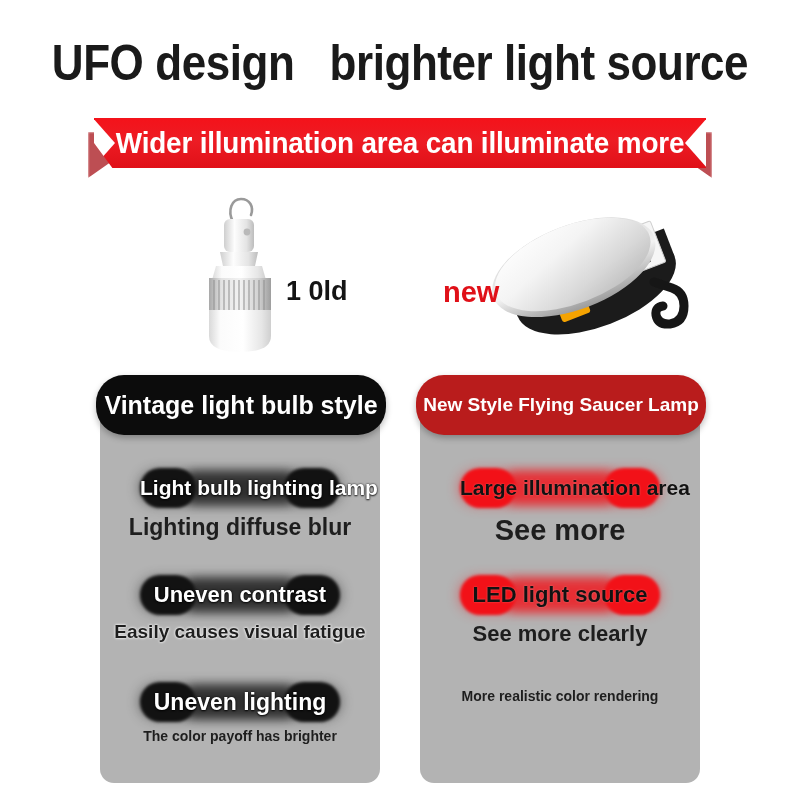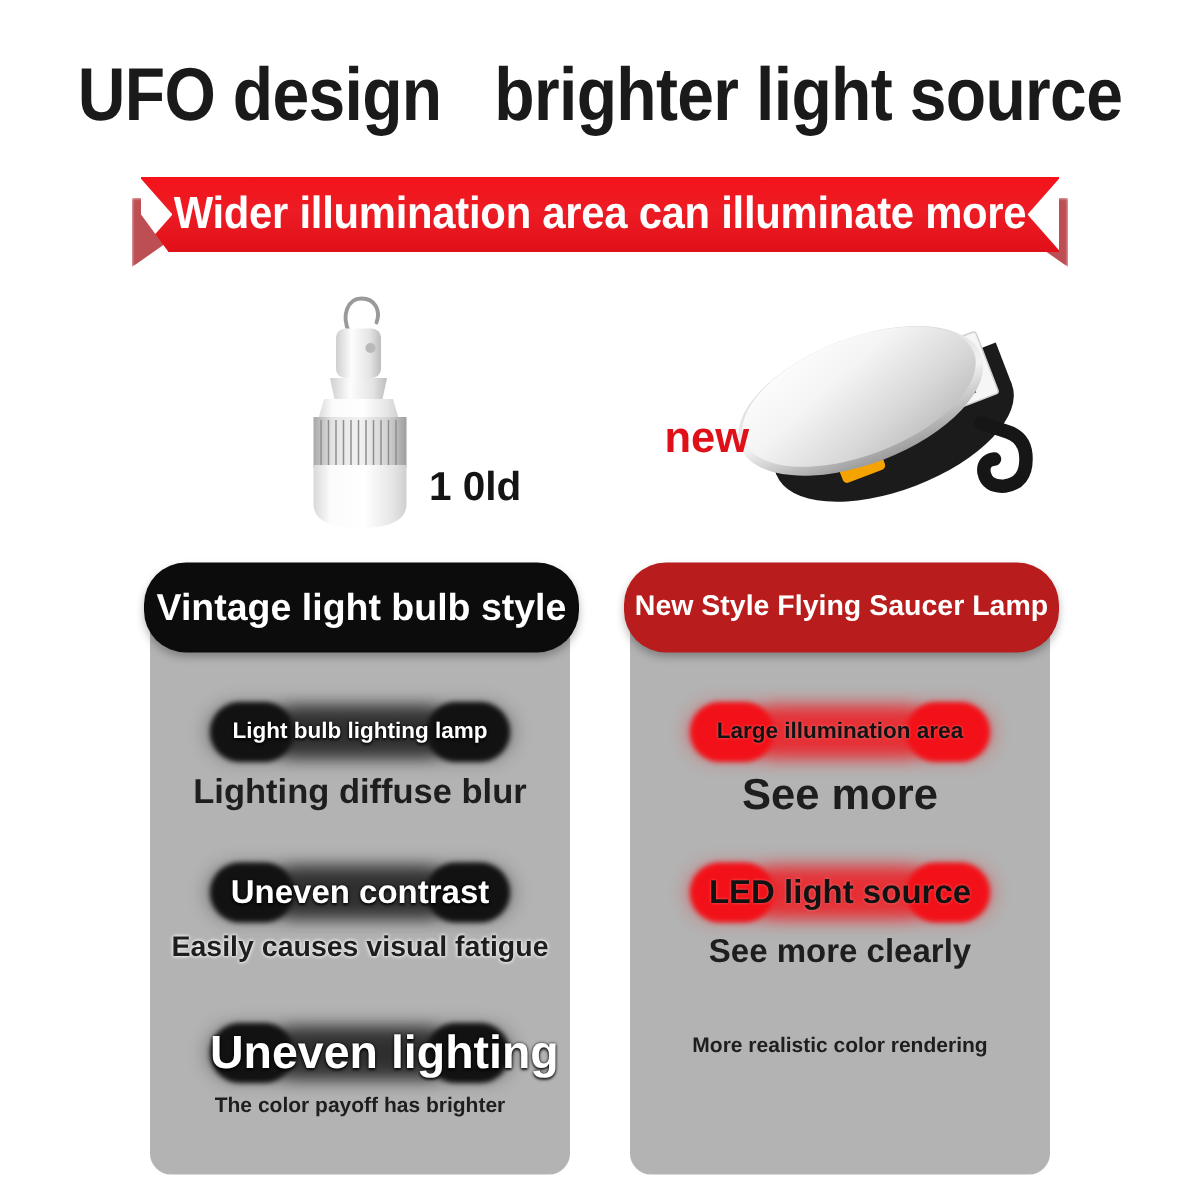--- a/index.html
+++ b/index.html
@@ -113,21 +113,20 @@
   }
   .label-old {
     position: absolute;
     left: 286px;
     top: 276px;
     font-family: "Liberation Sans Narrow", "Liberation Sans", sans-serif;
     font-size: 27px;
     font-weight: bold;
     color: #141414;
     white-space: nowrap;
-    margin-top: 33px;
   }
   .label-new {
     position: absolute;
     left: 443px;
     top: 276px;
     font-family: "Liberation Sans Narrow", "Liberation Sans", sans-serif;
     font-size: 29px;
     font-weight: bold;
     color: #e01018;
     white-space: nowrap;
@@ -245,25 +244,25 @@
     font-family: "Liberation Sans Narrow", "Liberation Sans", sans-serif;
     font-weight: bold;
     color: #1e1e1e;
     white-space: nowrap;
   }
   .sub.outlined {
     text-shadow: 0 0 3px rgba(255,255,255,.95), 0 0 2px rgba(255,255,255,.9);
   }
 
   
-  .r1 .pill-label { font-size: 15px; }
+  .r1 .pill-label { font-size: 21px; }
   .r1 .sub        { font-size: 23px; }
   .r2 .pill-label { font-size: 22px; }
   .r2 .sub        { font-size: 19px; }
-  .r3 .pill-label { font-size: 31px; }
+  .r3 .pill-label { font-size: 23px; }
   .r3 .sub        { font-size: 14px; }
 
   .row1 { top: 468px; }
   .row2 { top: 575px; }
   .row3 { top: 682px; }
 </style>
 </head>
 <body>
 
 <div class="headline">

